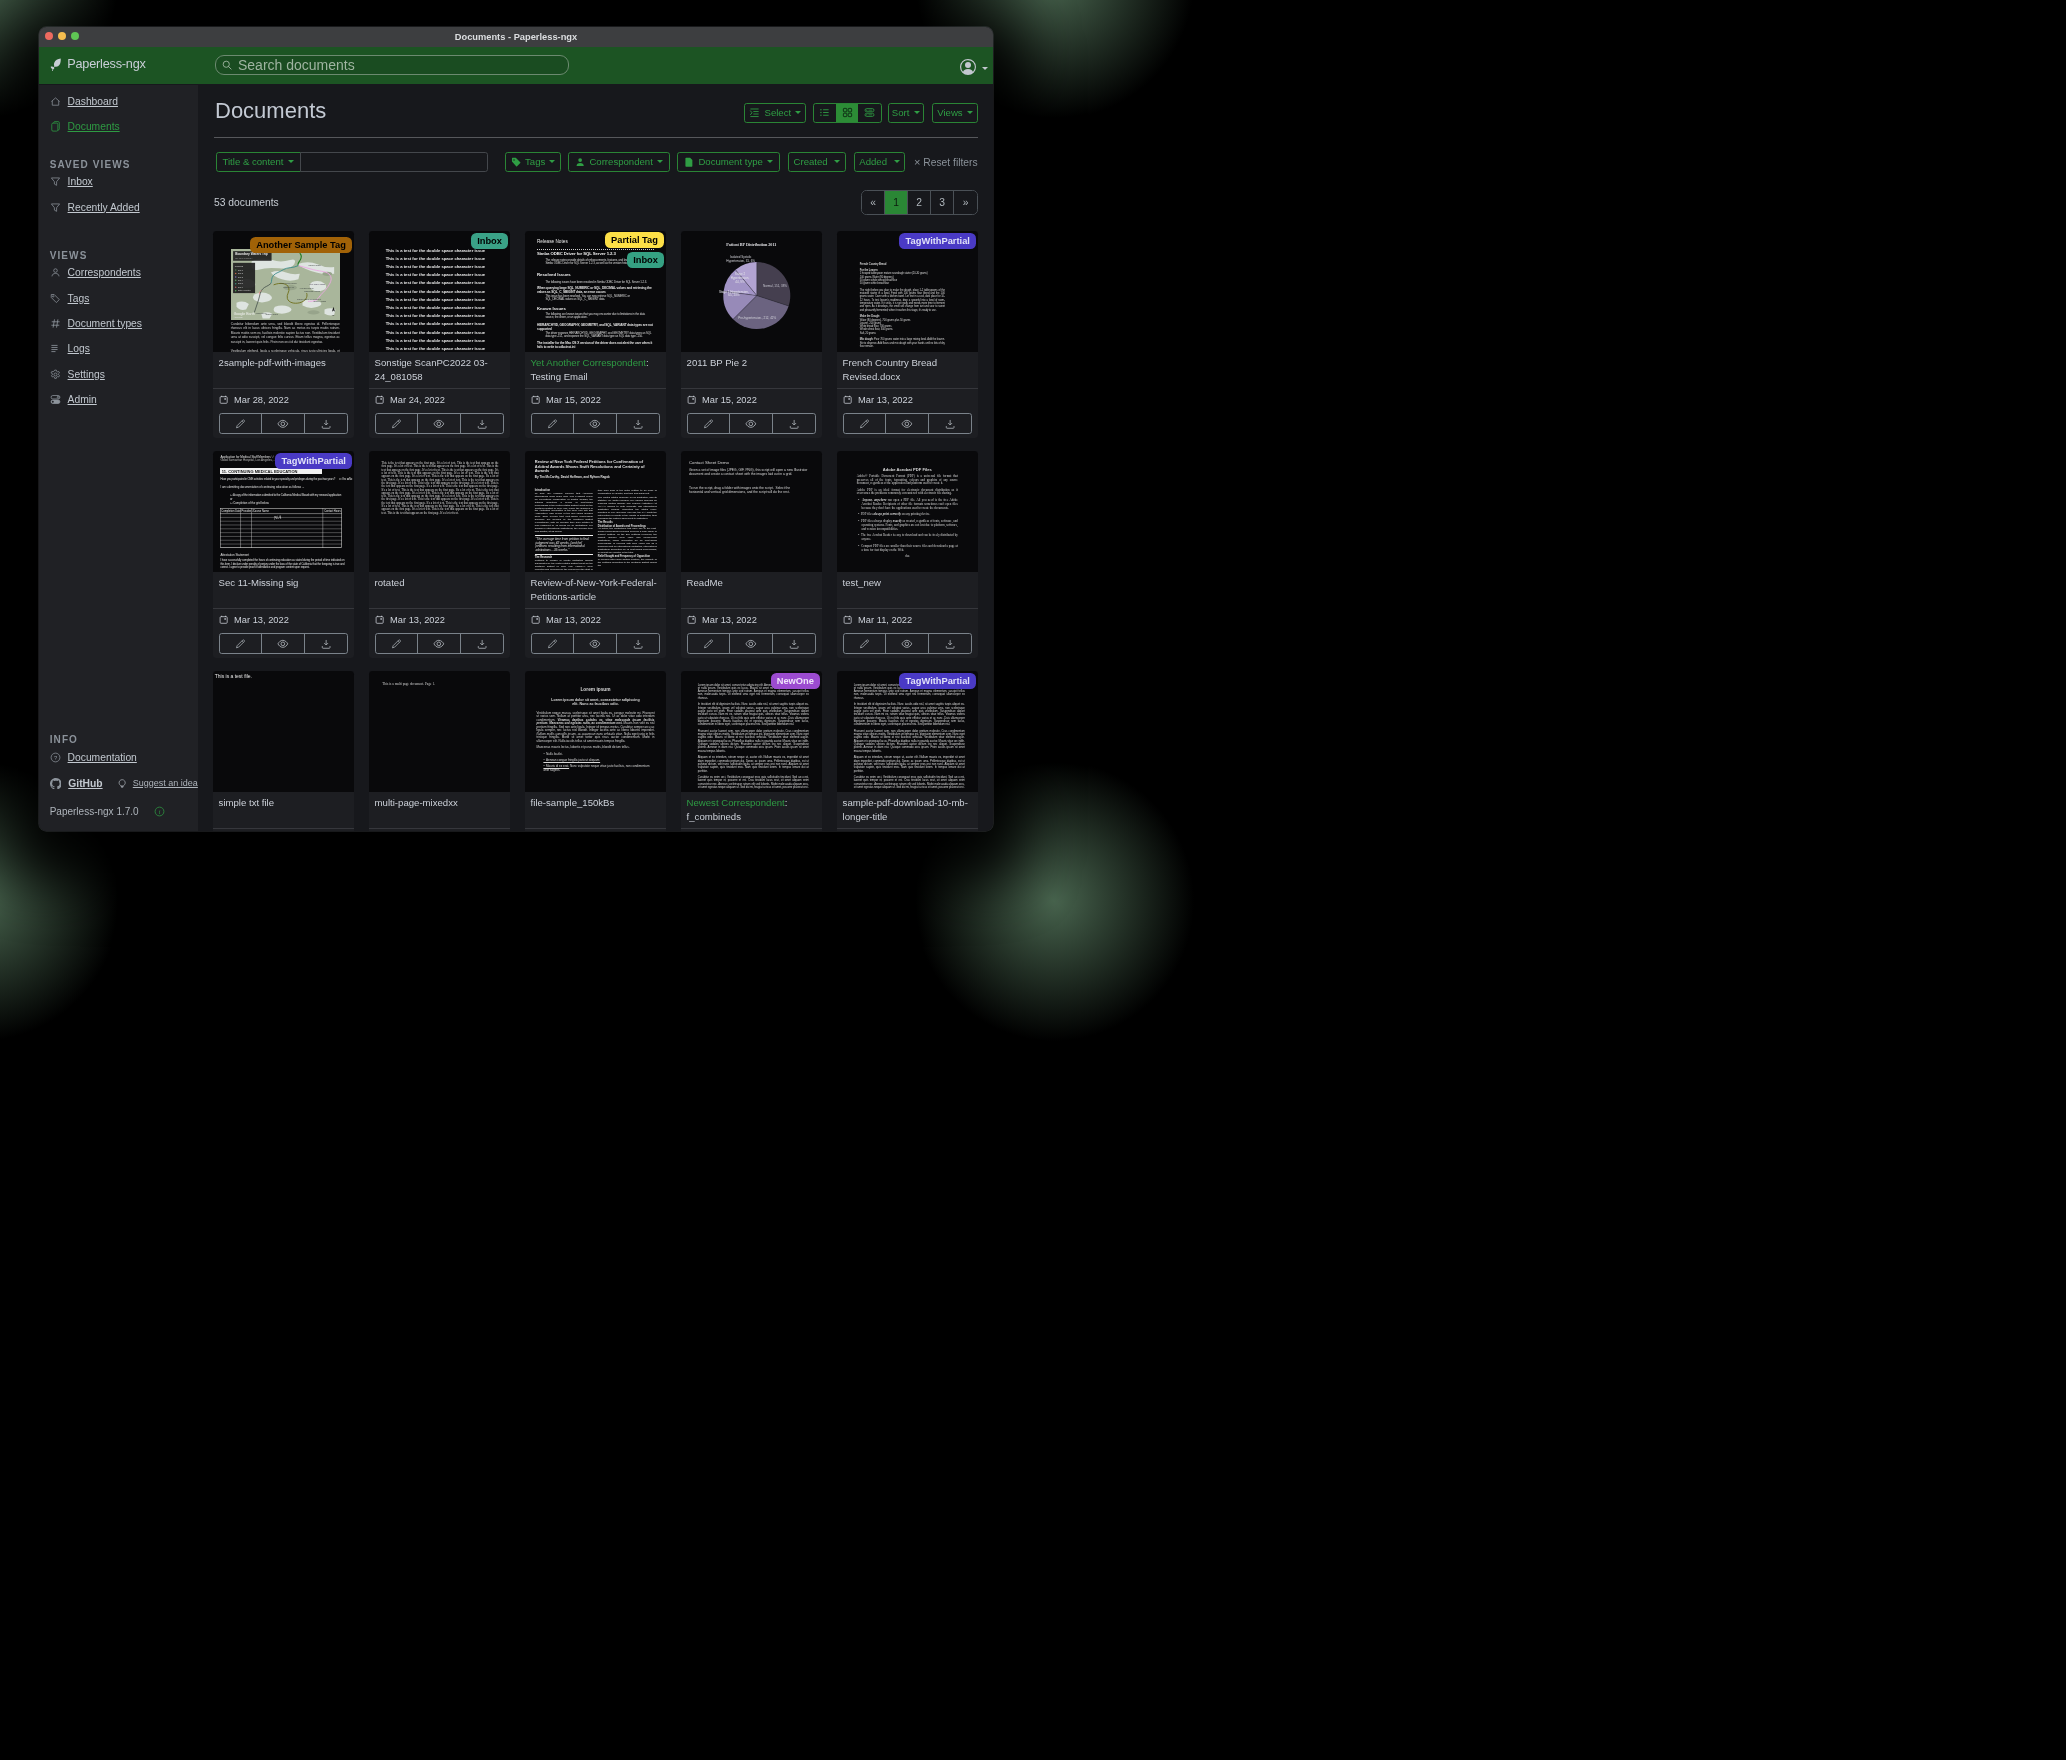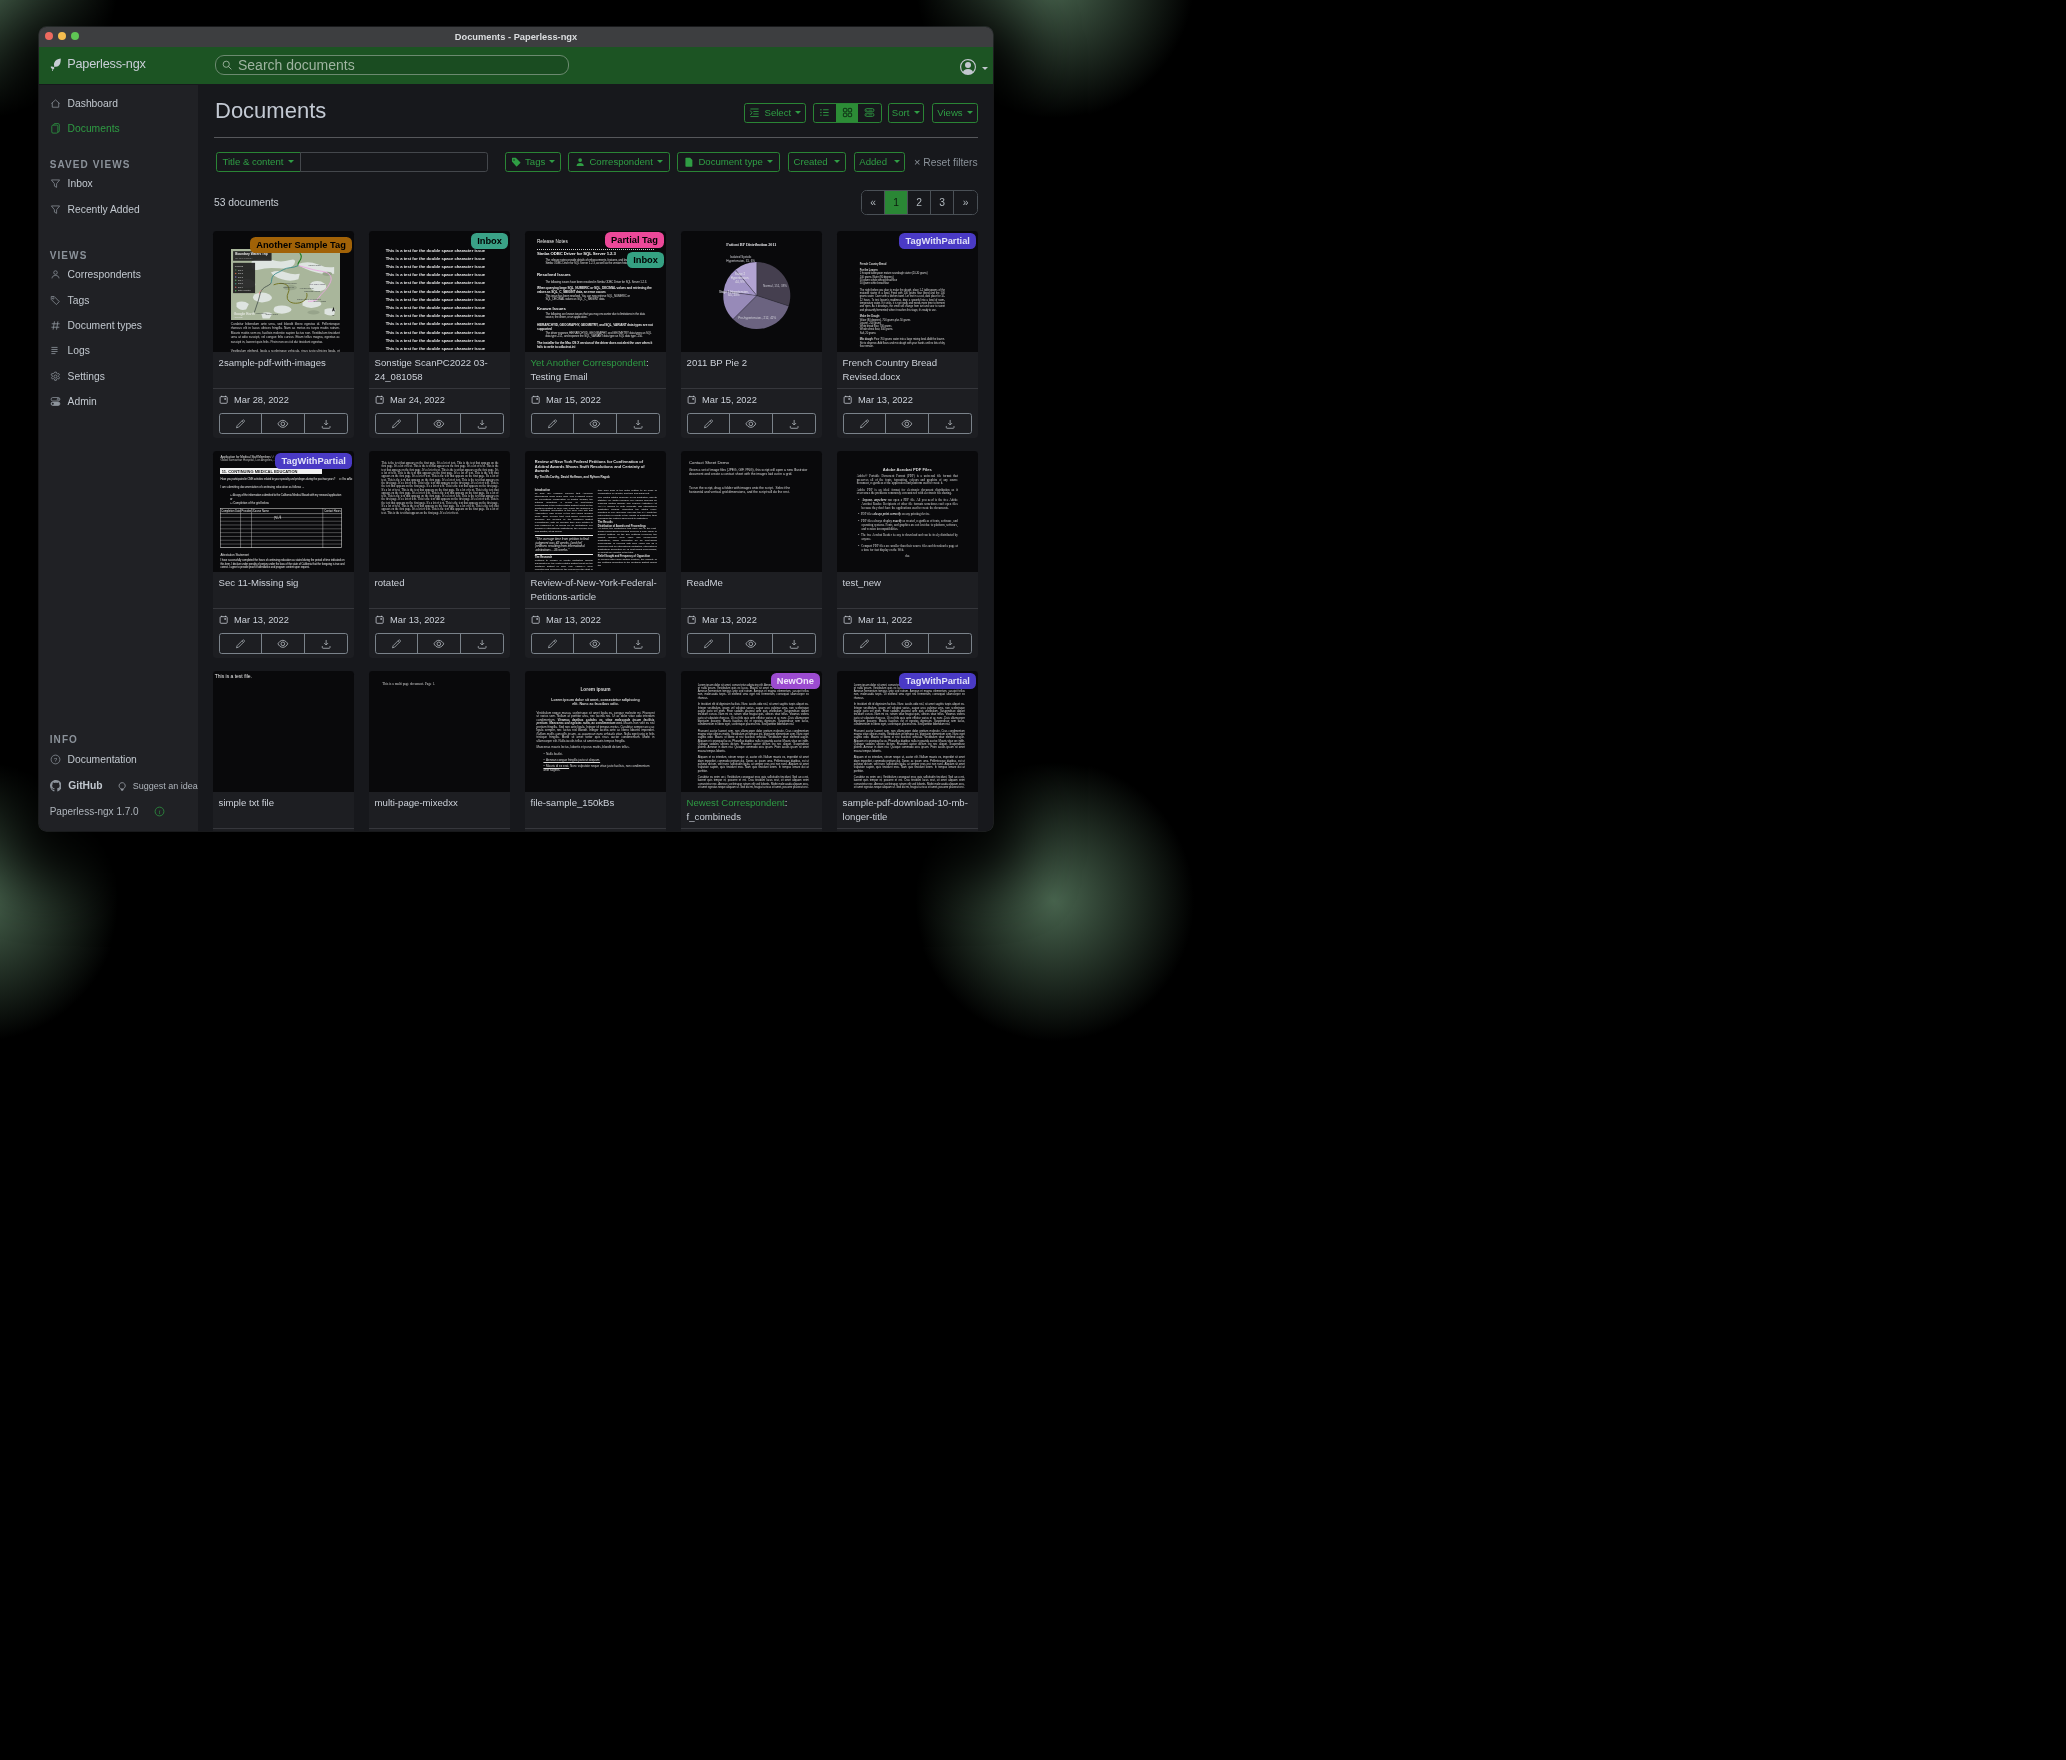--- a/index.html
+++ b/index.html
@@ -18,21 +18,21 @@
 .titletext { position:absolute; top:0; left:0; right:0; text-align:center; line-height:20.6px; font-size:9.3px; font-weight:bold; color:#dcdee0; }
 
 .navbar { position:absolute; left:0; top:20.6px; right:0; height:37px; background:#1c5423; }
 .brand { position:absolute; left:10.7px; top:10.3px; color:#c9ced7; font-size:12.7px; letter-spacing:-0.2px; display:flex; align-items:center; gap:5.8px; }
 .searchbox { position:absolute; left:176px; top:7.6px; width:354px; height:20px; border:0.7px solid #6c8a70; border-radius:9px; background:#1a4c21; display:flex; align-items:center; padding:0 5.5px; gap:6.2px; color:#9fb4a1; font-size:14px; }
 .usericon { position:absolute; left:921px; top:12px; }
 
 .sidebar { position:absolute; left:0; top:58px; width:159px; bottom:0; background:#202125; }
 .content { position:absolute; left:159px; top:58px; right:0; bottom:0; background:#17181c; }
 
-.navitem { position:absolute; left:10.7px; display:flex; align-items:center; gap:6.9px; font-size:10.3px; color:#c2c8cf; height:16.5px; white-space:nowrap; }
+.navitem { position:absolute; left:10.7px; display:flex; gap:6.9px; font-size:10.3px; color:#c2c8cf; height:16.5px; white-space:nowrap;text-decoration:underline; }
 .navitem svg { flex:0 0 auto; }
 .navitem.active { color:#2e9b43; }
 .navhead { position:absolute; left:10.7px; font-size:10px; font-weight:bold; letter-spacing:1.1px; color:#8b929a; }
 .version { position:absolute; left:10.7px; font-size:10px; color:#aeb4bb; display:flex; align-items:center; gap:6.9px; }
 
 .h2 { position:absolute; left:17px; top:13.4px; font-size:22px; color:#c3c9d3; }
 .contentrule { position:absolute; left:16px; right:15px; top:52px; height:0.7px; background:#56575b; }
 .btn { border:0.7px solid #2a8535; border-radius:2.7px; color:#2f9e44; font-size:9.6px; display:inline-flex; align-items:center; justify-content:center; gap:4.1px; height:20.6px; }
 .toolbar { position:absolute; top:18px; right:15px; display:flex; gap:6.2px; }
 .caret { width:0; height:0; border-left:3.1px solid transparent; border-right:3.1px solid transparent; border-top:3.4px solid currentColor; display:inline-block; }
@@ -362,21 +362,21 @@
 <div style="position:absolute;left:12.2px;top:41px;font-size:4.3px;font-weight:bold;color:#ededed">Resolved Issues</div>
 <div style="position:absolute;left:20.6px;top:50px;width:113px;font-size:2.9px;letter-spacing:-0.1px;line-height:3.7px;color:#dcdcdc">The following issues have been resolved in Simba ODBC Driver for SQL Server 1.2.3.</div>
 <div style="position:absolute;left:12.2px;top:55px;width:118px;font-size:3.2px;letter-spacing:-0.1px;font-weight:bold;line-height:4px;color:#e6e6e6">When querying large SQL_NUMERIC or SQL_DECIMAL values and retrieving the values as SQL_C_SBIGINT data, an error occurs</div>
 <div style="position:absolute;left:20.6px;top:64px;width:104px;font-size:2.9px;letter-spacing:-0.1px;line-height:3.7px;color:#dcdcdc">This issue has been resolved. You can now retrieve SQL_NUMERIC or SQL_DECIMAL values as SQL_C_SBIGINT data.</div>
 <div style="position:absolute;left:12.2px;top:75px;font-size:4.3px;font-weight:bold;color:#ededed">Known Issues</div>
 <div style="position:absolute;left:20.6px;top:82px;width:107px;font-size:2.9px;letter-spacing:-0.1px;line-height:3.7px;color:#dcdcdc">The following are known issues that you may encounter due to limitations in the data source, the driver, or an application.</div>
 <div style="position:absolute;left:12.2px;top:92px;width:118px;font-size:3.2px;letter-spacing:-0.1px;font-weight:bold;line-height:4px;color:#e6e6e6">HIERARCHYID, GEOGRAPHY, GEOMETRY, and SQL_VARIANT data types are not supported</div>
 <div style="position:absolute;left:20.6px;top:101px;width:106px;font-size:2.9px;letter-spacing:-0.1px;line-height:3.7px;color:#dcdcdc">The driver exposes HIERARCHYID, GEOGRAPHY, and GEOMETRY data types as SQL data type -151, and exposes the SQL_VARIANT data type as SQL data type -150.</div>
 <div style="position:absolute;left:12.2px;top:110px;width:118px;font-size:3.2px;letter-spacing:-0.1px;font-weight:bold;line-height:4px;color:#e6e6e6">The installer for the Mac OS X version of the driver does not alert the user when it fails to write to odbcinst.ini</div>
 </div>
-            <span class="badge" style="background:#ec4899;top:1px">Partial Tag</span>
+            <span class="badge" style="background:#fde047;top:1px">Partial Tag</span>
             <span class="badge" style="background:#35a183;top:21px">Inbox</span>
   <div class="cbody"><span class="gtitle">Yet Another Correspondent</span>: Testing Email</div>
             <div class="cfoot">
               <div class="daterow"><svg width="9.3" height="9.3" viewBox="0 0 16 16" fill="none" stroke="#ccd1d9" stroke-width="1.3">
                   <rect x="1.9" y="2.9" width="12.2" height="11.4" rx="1.6"></rect>
                   <path d="M4.6 1.3 V3.4 M11.4 1.3 V3.4" stroke-width="1.5"></path>
                   <rect x="9.3" y="5.6" width="2.5" height="2.5" fill="#ccd1d9" stroke="none"></rect>
                 </svg>Mar 15, 2022</div>
     <div class="acts">
                 <div class="a">

